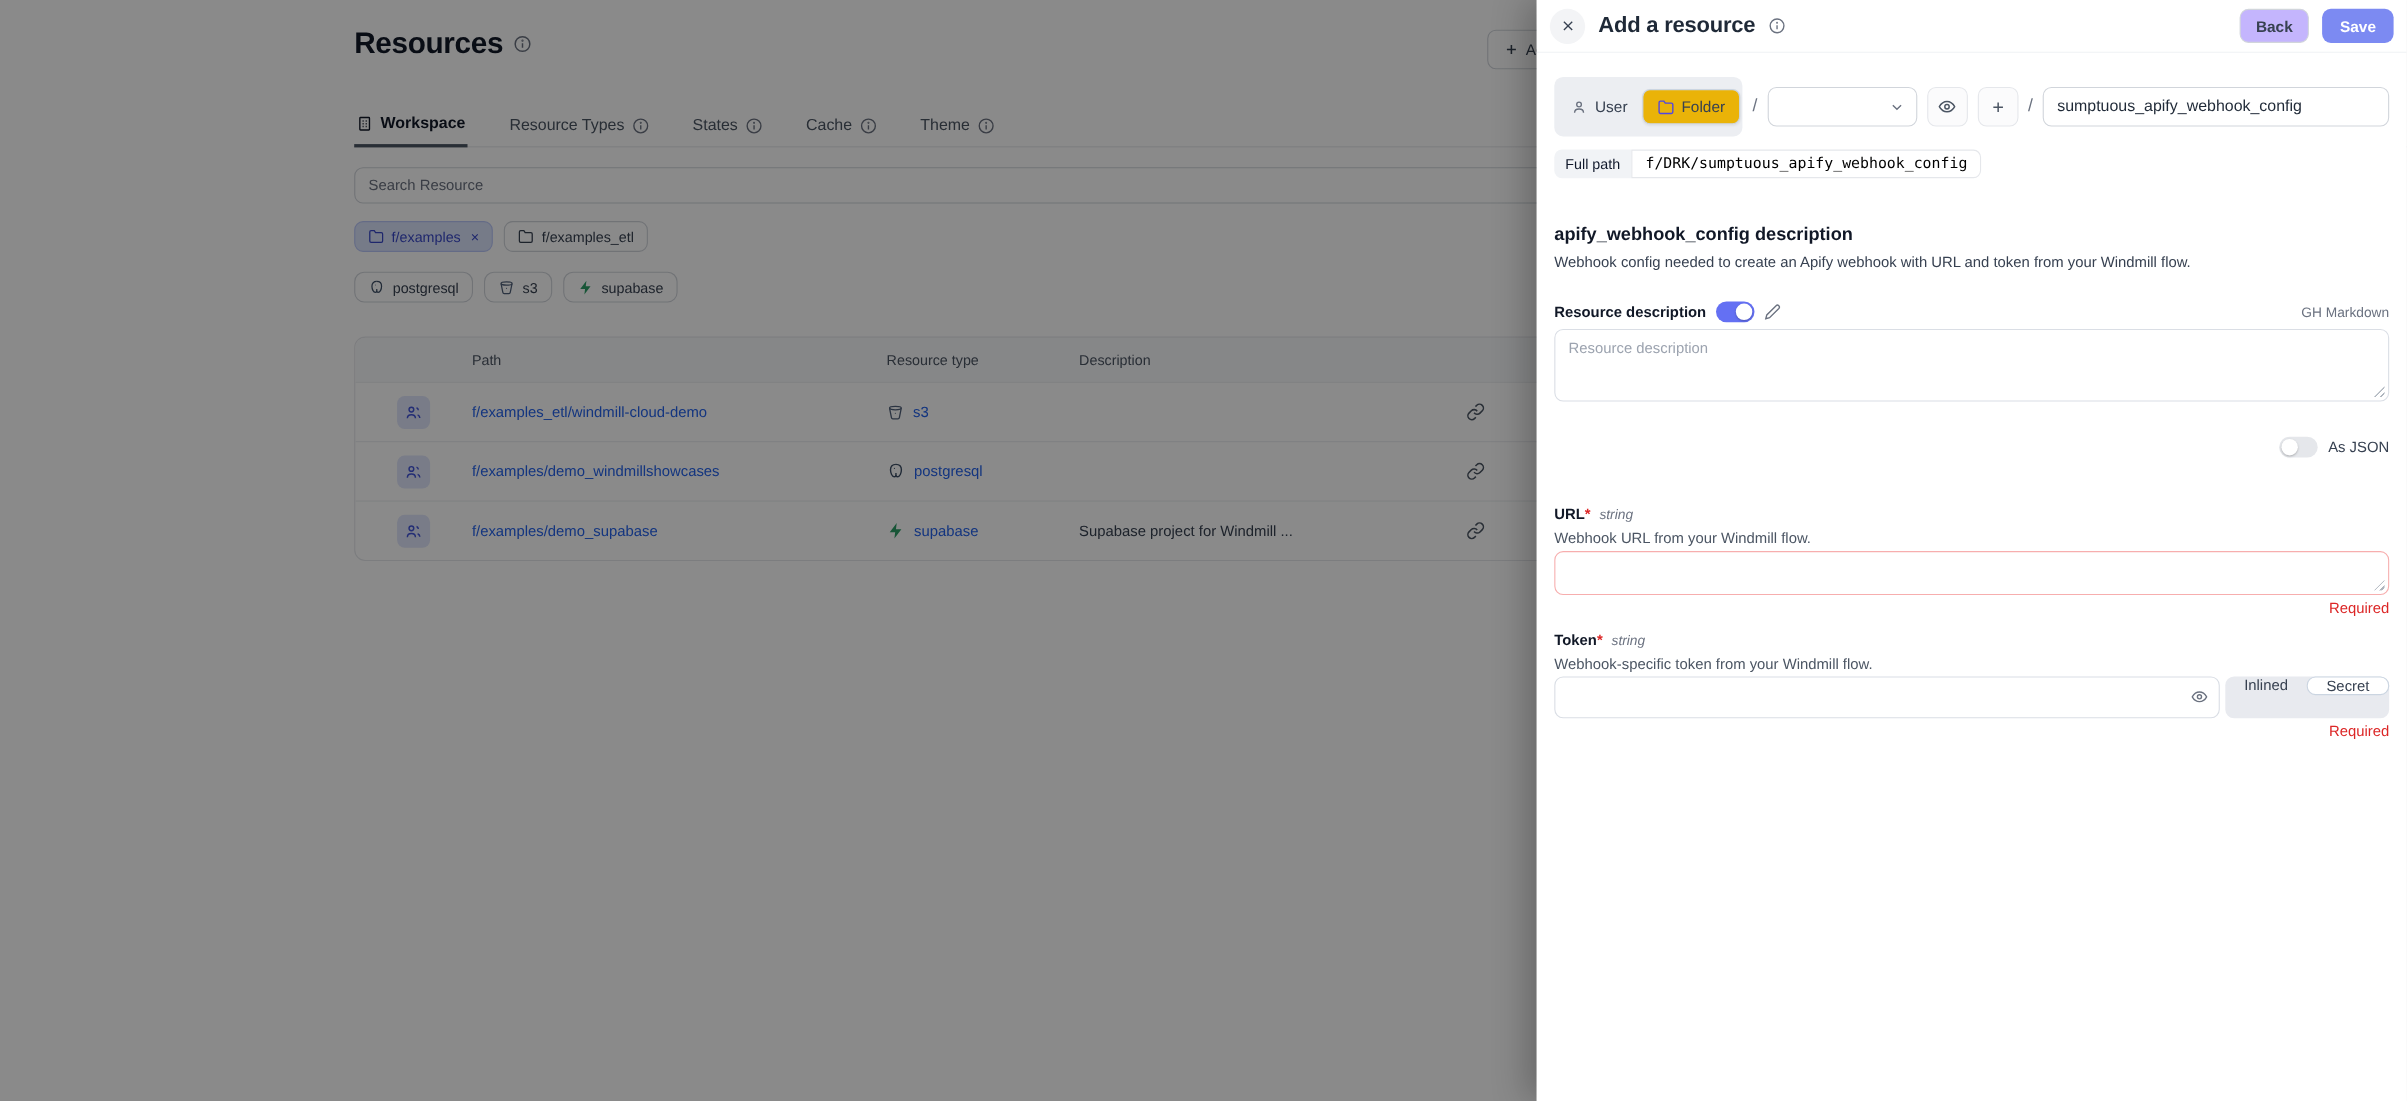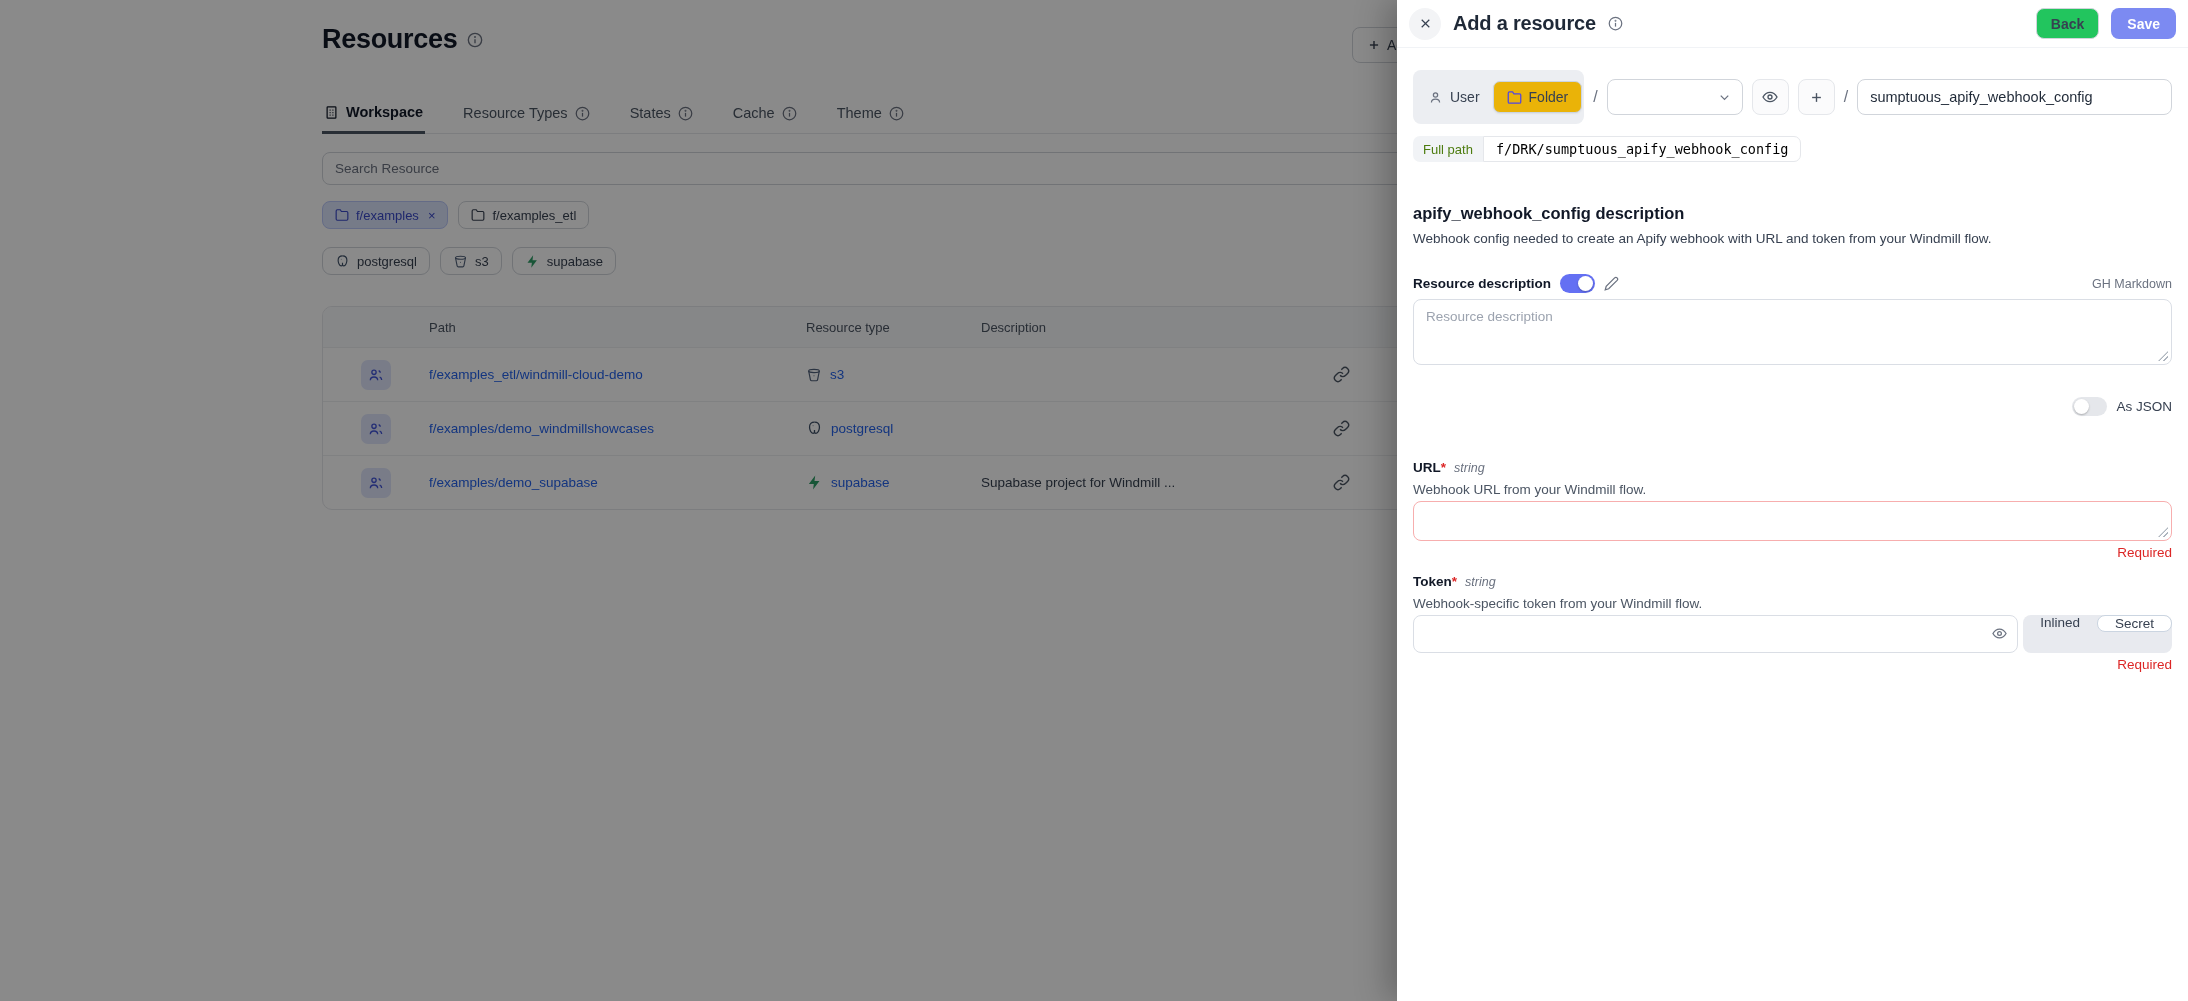--- a/index.html
+++ b/index.html
@@ -10,21 +10,21 @@
   
   .main { position:absolute; inset:0; background:#fff; z-index:0; }
   .page-head { position:absolute; left:322px; top:24px; display:flex; align-items:center; gap:10px; }
   .page-title { font-size:27px; font-weight:800; letter-spacing:-0.3px; color:#111827; }
   .icon { display:inline-flex; align-items:center; justify-content:center; }
   .info-i { width:16px; height:16px; color:#6b7280; }
   .add-btn { position:absolute; left:1352px; top:27px; height:36px; display:flex; align-items:center; gap:6px;
     padding:0 14px; border:1px solid #d1d5db; border-radius:8px; background:#fff; font-size:14px; color:#374151; white-space:nowrap; }
 
   .tabs { position:absolute; left:322px; top:96px; right:0; display:flex; gap:36px; border-bottom:1px solid #e5e7eb; }
-  .tab { display:flex; align-items:center; gap:7px; padding:8px 2px 11px; font-size:14.5px; color:#4b5563; }
+  .tab { display:flex; align-items:flex-end; gap:7px; padding:8px 2px 11px; font-size:14.5px; color:#4b5563; }
   .tab.active { color:#111827; font-weight:700; border-bottom:3px solid #4b5563; margin-bottom:-1px; }
   .tab .info-i { width:15px; height:15px; }
 
   .search { position:absolute; left:322px; top:152px; width:1558px; height:33px; border:1px solid #d1d5db;
     border-radius:8px; background:#fff; font-size:13.5px; padding:0 12px; color:#111827; font-family:inherit; }
   .search::placeholder { color:#6b7280; }
 
   .chips-row { position:absolute; left:322px; display:flex; gap:10px; }
   .chip { display:inline-flex; align-items:center; gap:7px; height:28px; padding:0 12px; border-radius:8px;
     border:1px solid #d1d5db; background:#fff; font-size:13px; color:#374151; white-space:nowrap; }
@@ -46,36 +46,36 @@
   
   .overlay { position:absolute; left:0; top:0; width:1397px; height:1001px; background:rgba(0,0,0,0.46); z-index:10; }
 
   
   .drawer { position:absolute; left:1397px; top:0; width:791px; height:1001px; background:#fff; z-index:20;
     box-shadow:-10px 0 30px rgba(0,0,0,0.25); }
   .d-head { height:48px; display:flex; align-items:center; gap:12px; padding:0 12px; border-bottom:1px solid #f1f3f6; }
   .close-btn { width:32px; height:32px; border-radius:50%; background:#f3f4f6; border:none; display:flex; align-items:center; justify-content:center; color:#374151; font-size:15px; }
   .d-title { font-size:20px; font-weight:800; color:#1f2937; letter-spacing:-0.2px; }
   .spacer { flex:1; }
-  .back-btn { height:31px; padding:0 14px; border:1px solid #d1d5db; border-radius:8px; background:#22c55e; font-size:14px; font-weight:600; color:#374151; }
+  .back-btn { height:31px; padding:0 14px; border:1px solid #d1d5db; border-radius:8px; background:#c4b5fd; font-size:14px; font-weight:600; color:#374151; }
   .save-btn { height:31px; padding:0 16px; border:none; border-radius:8px; background:#7c8af2; color:#fff; font-size:14px; font-weight:700; }
 
   .d-body { padding:22px 16px 0; }
   .picker-row { display:flex; align-items:center; gap:9px; }
   .seg { display:flex; align-items:center; background:#eceef2; border-radius:8px; padding:2px; height:54px; }
   .seg-item { display:flex; align-items:center; gap:7px; padding:0 13px; height:32px; font-size:14px; color:#374151; border-radius:7px; }
   .seg-item.on { background:#eab308; border:1px solid #cbd5e1; box-shadow:0 1px 2px rgba(0,0,0,0.06); }
   .slash { font-size:16px; color:#6b7280; }
   .fake-select { width:136px; height:36px; border:1px solid #d1d5db; border-radius:8px; background:#fff;
     display:flex; align-items:center; justify-content:flex-end; padding:0 10px; color:#6b7280; }
   .sq-btn { width:37px; height:36px; border:1px solid #e5e7eb; border-radius:8px; background:#fbfbfc; display:flex; align-items:center; justify-content:center; color:#4b5563; }
   .name-input { flex:1; height:36px; border:1px solid #d1d5db; border-radius:8px; padding:0 12px; font-size:14.5px; color:#1f2937; font-family:inherit; }
 
   .fullpath { display:inline-flex; margin-top:12px; align-items:stretch; }
-  .fp-label { background:#f1f3f6; color:#4d7c0f; font-size:13px; padding:4px 10px; border-radius:7px 0 0 7px; display:flex; align-items:center; }
+  .fp-label { background:#f1f3f6; color:#0f172a; font-size:13px; padding:4px 10px; border-radius:7px 0 0 7px; display:flex; align-items:center; }
   .fp-code { border:1px solid #e5e7eb; background:#fff; border-radius:0 7px 7px 0; padding:4px 12px;
     font-family:"DejaVu Sans Mono", monospace; font-size:13.5px; color:#000000; display:flex; align-items:center; }
 
   .res-heading { margin-top:42px; font-size:16.5px; font-weight:800; color:#111827; }
   .res-para { margin-top:8px; font-size:13.5px; color:#374151; }
 
   .label-row { margin-top:28px; display:flex; align-items:center; gap:9px; }
   .bold-label { font-size:13.5px; font-weight:700; color:#111827; }
   .toggle { position:relative; width:35px; height:19px; border-radius:10px; flex:0 0 auto; }
   .toggle .knob { position:absolute; top:2px; width:15px; height:15px; border-radius:50%; background:#fff; box-shadow:0 1px 2px rgba(0,0,0,0.25); }

